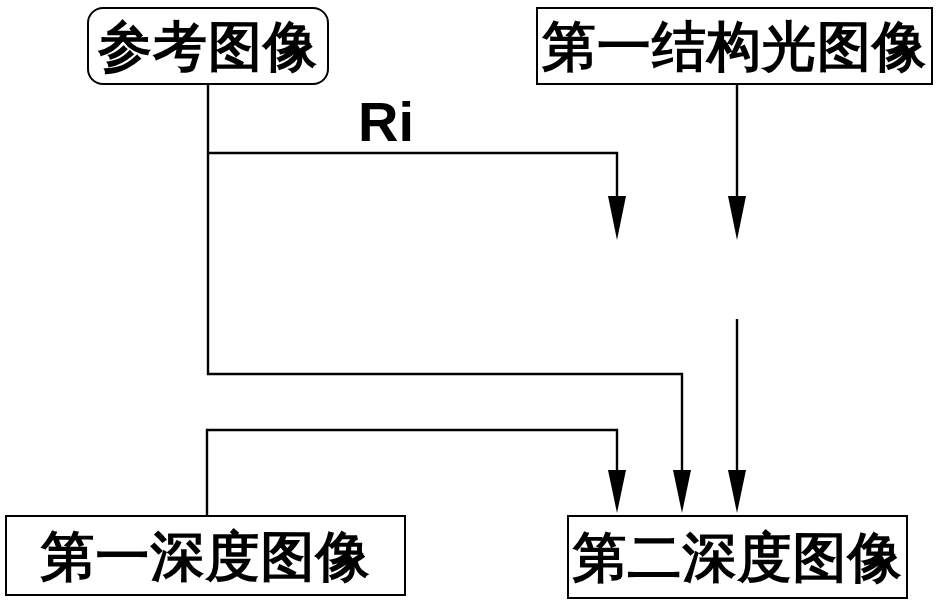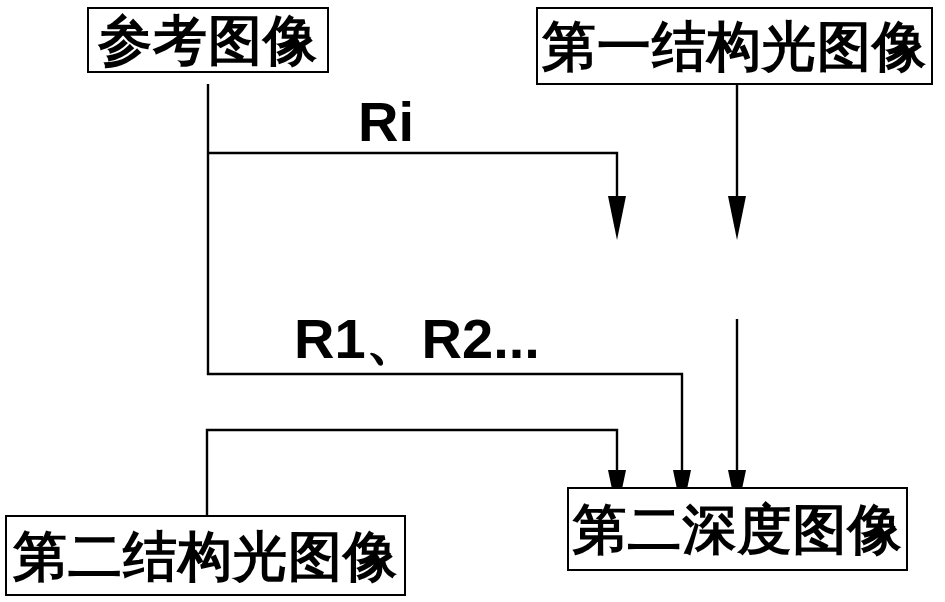--- a/index.html
+++ b/index.html
@@ -41,25 +41,25 @@
     line-height: 1;
   }
   .edge-label {
     position: absolute;
     font-size: 56px;
     font-weight: bold;
     line-height: 1;
     white-space: nowrap;
   }
   
-  .n-ref        { left: 87px;  top: 7px;   width: 242px; height: 66px; }
+  .n-ref        { left: 87px;  top: 7px;   width: 242px; height: 78px; border-radius: 16px; }
   .n-sl1        { left: 536px; top: 7px;   width: 397px; height: 78px; text-align: center; }
   .n-depth1     { left: 565px; top: 241px; width: 343px; height: 78px; }
   .n-sl2        { left: 5px;   top: 515px; width: 401px; height: 81px; }
-  .n-depth2     { left: 567px; top: 487px; width: 341px; height: 84px; }
+  .n-depth2     { left: 567px; top: 515px; width: 341px; height: 84px; }
   .lbl-ri       { left: 358px; top: 94px;  }
   .lbl-r1r2     { left: 294px; top: 311px; }
 </style>
 </head>
 <body>
 
 <div class="stage">
 
   <svg class="wires" viewBox="0 0 945 602" aria-hidden="true">
 
@@ -79,21 +79,20 @@
 
     <polyline points="207,515 207,430 617,430 617,472"></polyline>
     <polygon points="608,470 626,470 617,513"></polygon>
   </svg>
 
   <div class="node n-ref">参考图像</div>
 
   <div class="node n-sl1">第一结构光图像</div>
 
 
-  <div class="node n-sl2">第二结构光图像</div>
+  <div class="node n-sl2">第一深度图像</div>
 
   <div class="node n-depth2">第二深度图像</div>
 
   <div class="edge-label lbl-ri">Ri</div>
 
-  <div class="edge-label lbl-r1r2">R1、R2...</div>
 
 </div>
 
 </body></html>

